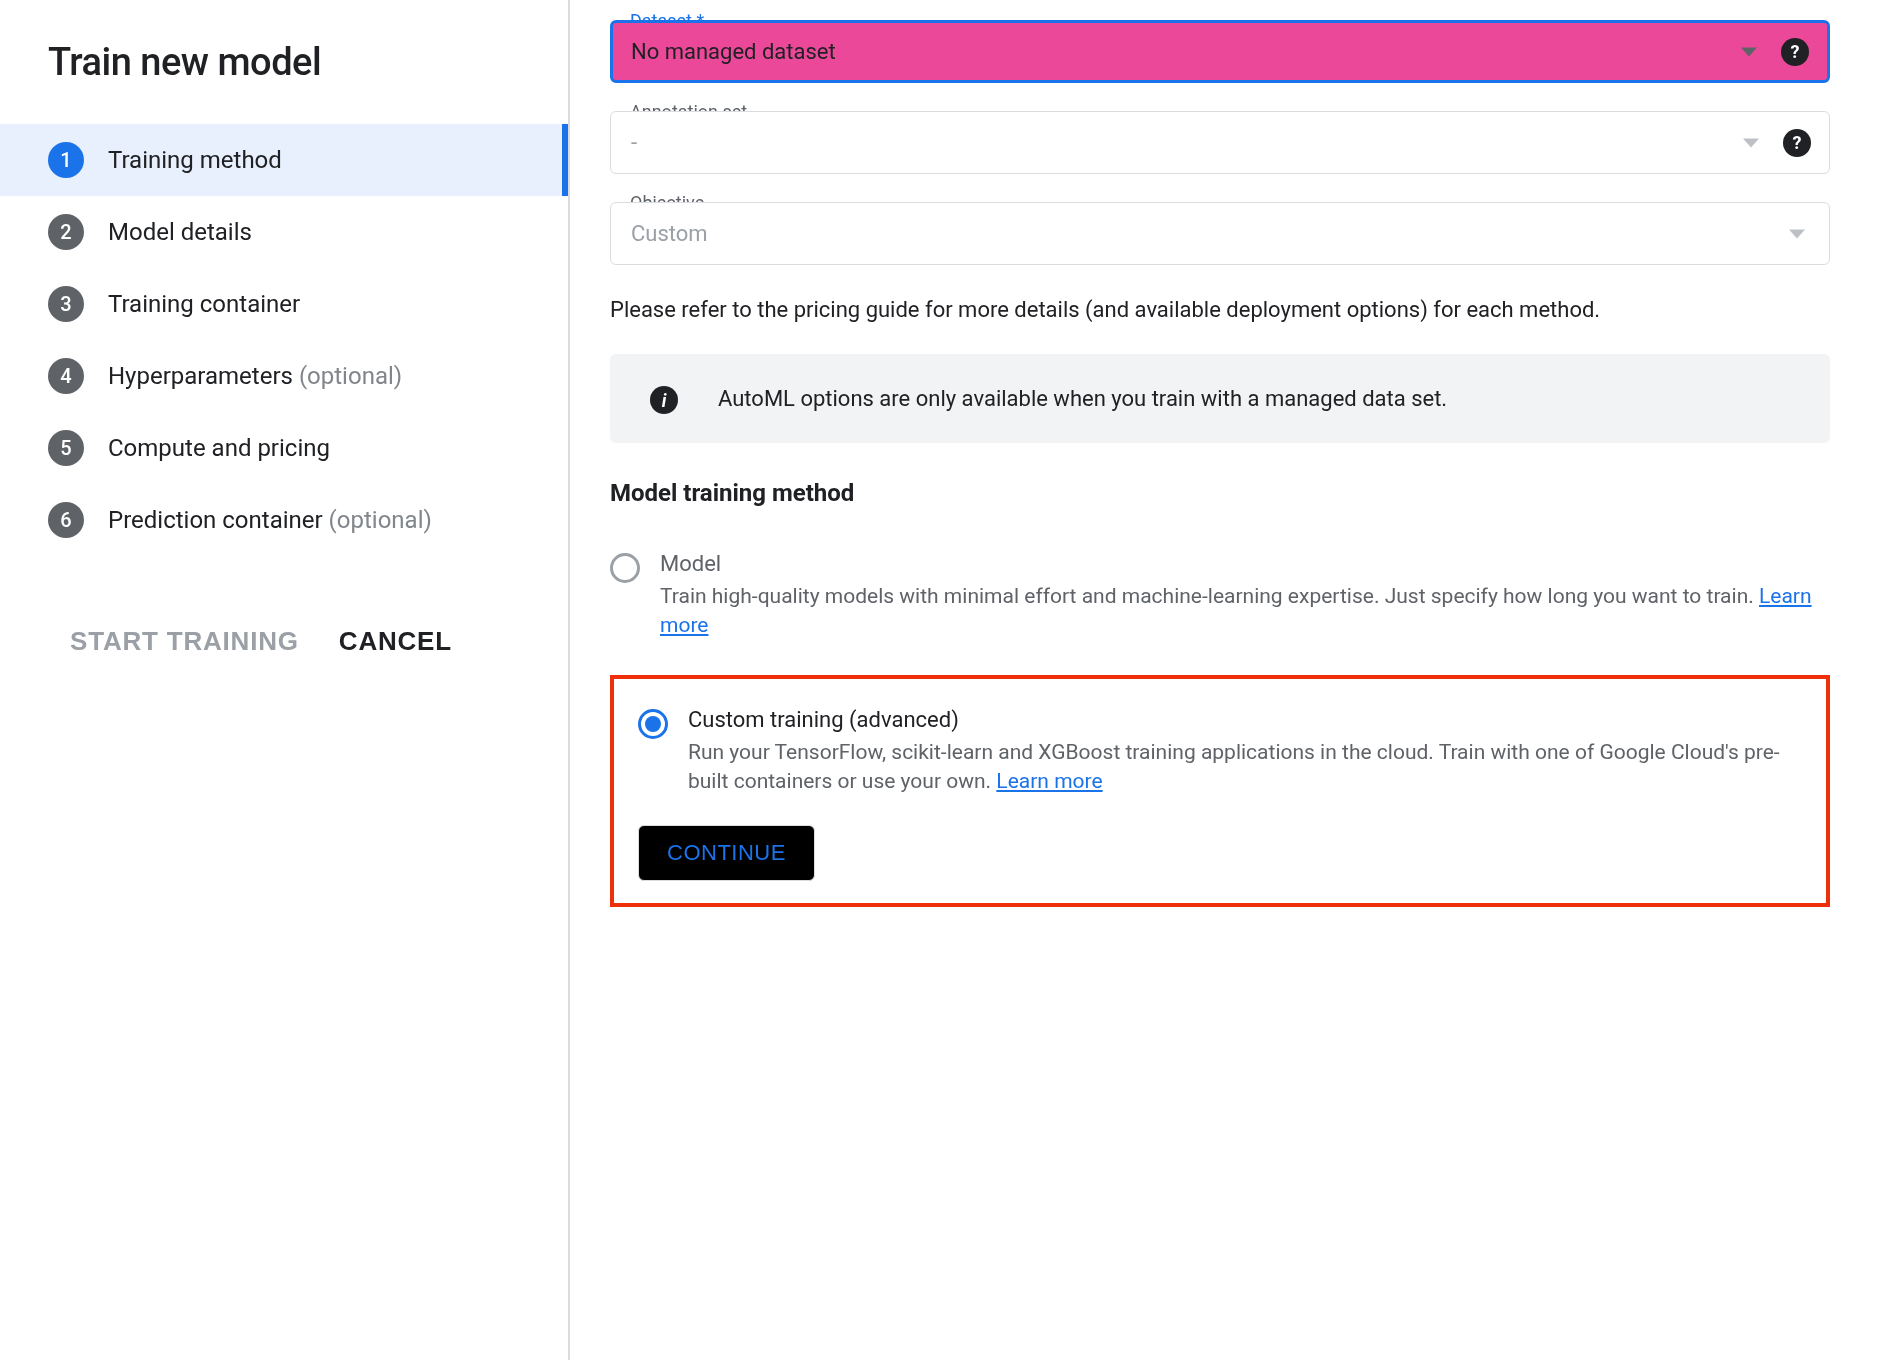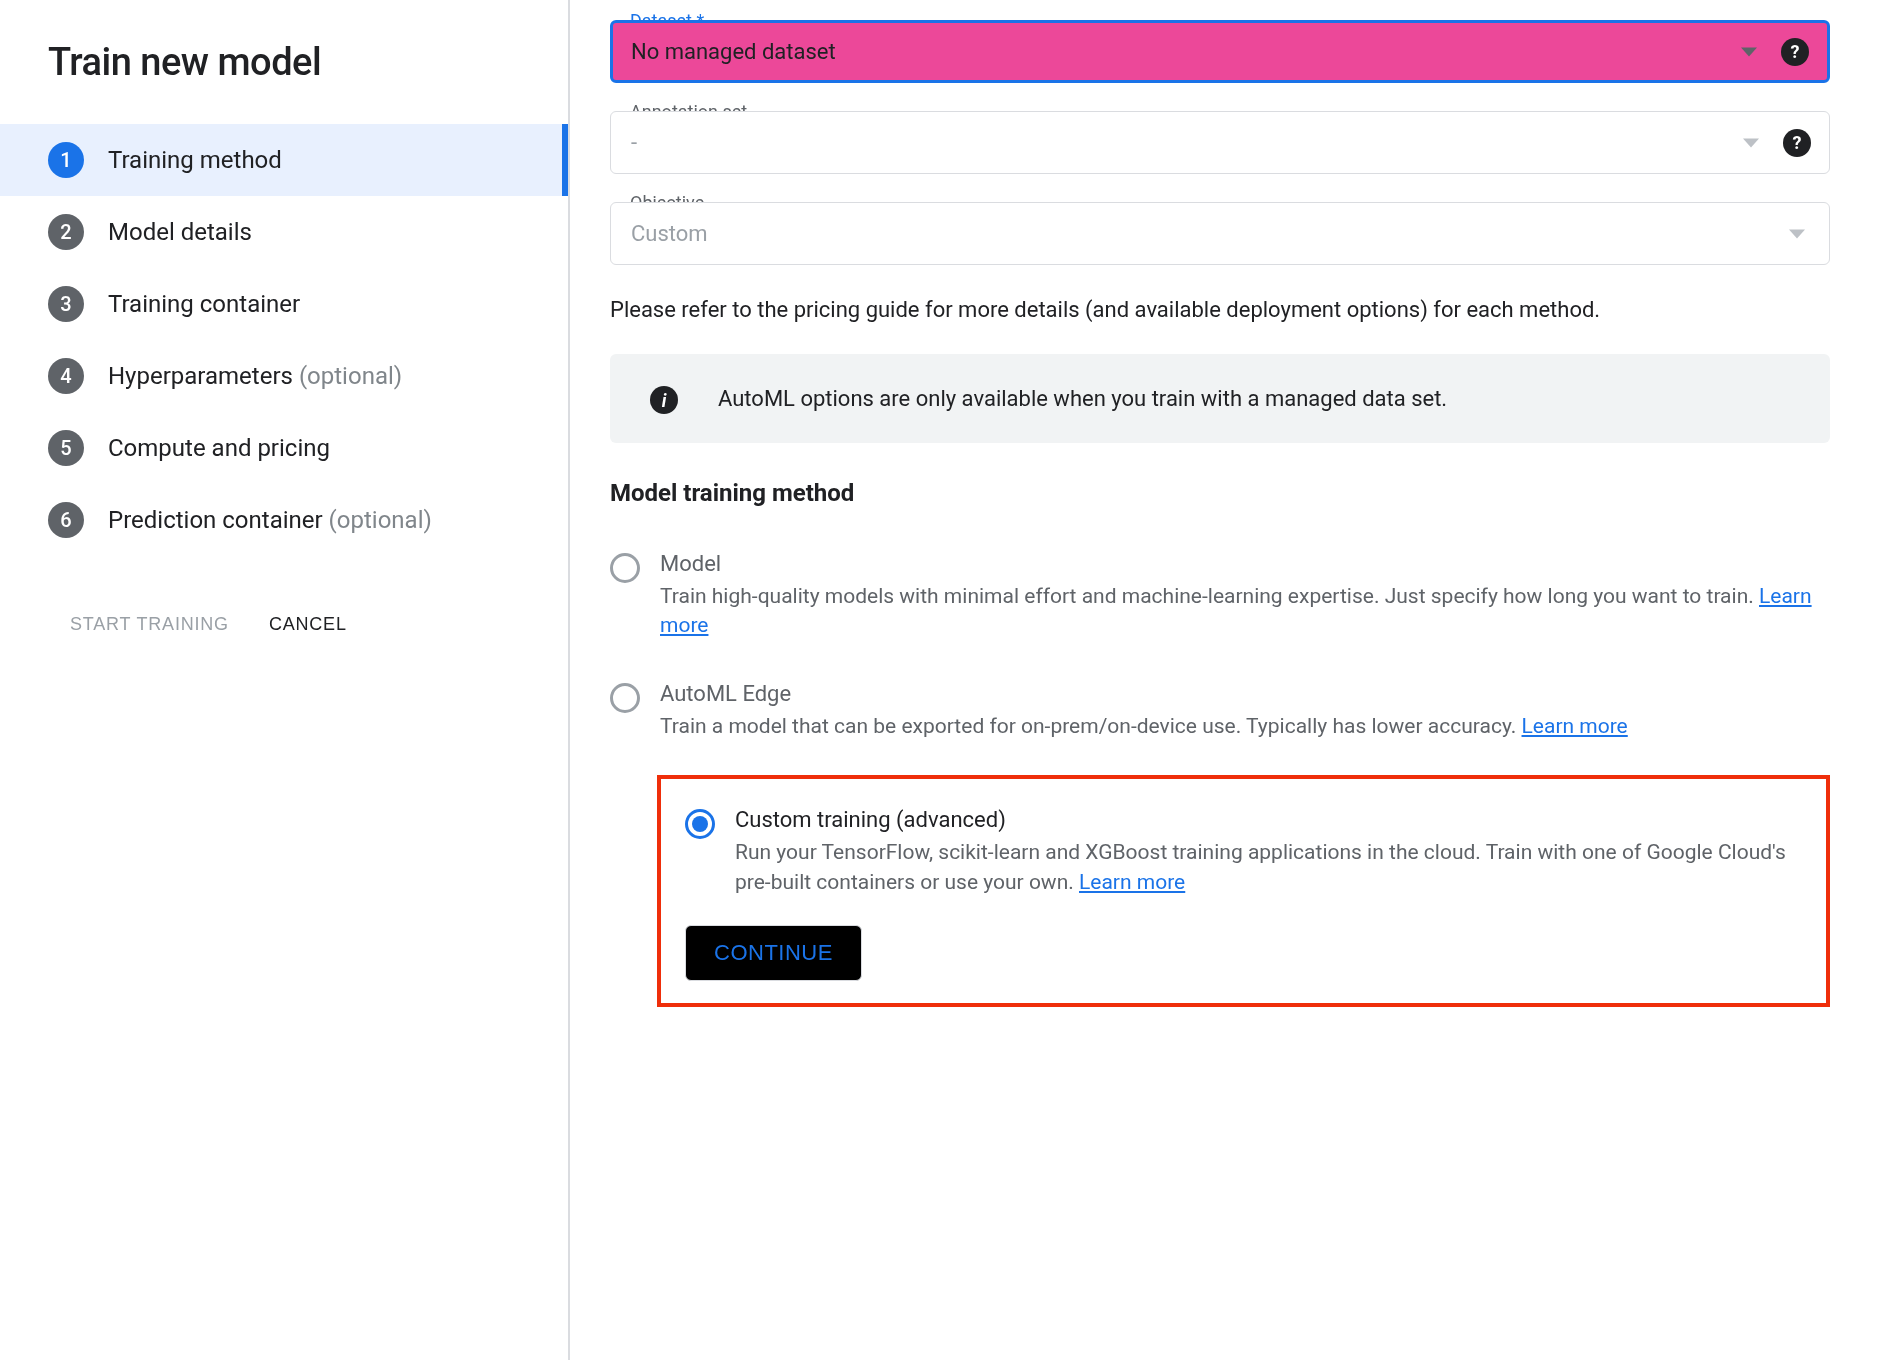--- a/index.html
+++ b/index.html
@@ -68,25 +68,26 @@
   .step-label { color: #202124; }
   .step-optional { color: #80868b; }
   .sidebar-actions {
     display: flex;
     gap: 40px;
     padding: 50px 0 0 70px;
   }
   .sidebar-btn {
     background: none;
     border: none;
-    font-size: 18px;
-    font-weight: 400;
+    font-size: 26px;
+    font-weight: 700;
     letter-spacing: 0.8px;
     cursor: pointer;
     padding: 8px 0;
+    margin-top: 12px;
   }
   .sidebar-btn.disabled { color: #9aa0a6; cursor: default; }
   .sidebar-btn.cancel { color: #202124; }
 
   .main {
     flex: 1;
     padding: 20px 60px 60px 40px;
   }
   .field-group { margin-bottom: 28px; position: relative; }
   .field-label {
@@ -209,21 +210,20 @@
   .radio-body { flex: 1; }
   .radio-title { font-size: 22px; color: #5f6368; margin-bottom: 6px; }
   .radio-title.enabled { color: #202124; }
   .radio-desc { font-size: 21px; color: #5f6368; line-height: 1.4; }
   .learn-more { color: #1a73e8; text-decoration: underline; cursor: pointer; }
 
   .highlight-box {
     border: 4px solid #ef2e0a;
     padding: 28px 28px 22px 24px;
     margin-top: -6px;
-    margin-left: 47px;
   }
   .continue-btn {
     color: #1a73e8;
     background: #000000;
     border: 1px solid #dadce0;
     border-radius: 6px;
     font-size: 22px;
     font-weight: 500;
     letter-spacing: 0.5px;
     padding: 14px 28px;
@@ -312,29 +312,20 @@
     <div class="radio-row">
       <span class="radio disabled"></span>
       <div class="radio-body">
         <div class="radio-title">Model</div>
         <div class="radio-desc">
           <span>Train high-quality models with minimal effort and machine-learning expertise. Just specify how long you want to train. </span><a class="learn-more">Learn more</a>
         </div>
       </div>
     </div>
 
-    <div class="radio-row">
-      <span class="radio disabled"></span>
-      <div class="radio-body">
-        <div class="radio-title">AutoML Edge</div>
-        <div class="radio-desc">
-          <span>Train a model that can be exported for on-prem/on-device use. Typically has lower accuracy. </span><a class="learn-more">Learn more</a>
-        </div>
-      </div>
-    </div>
 
     <div class="highlight-box">
       <div class="radio-row" style="margin-bottom:16px;">
         <span class="radio selected"></span>
         <div class="radio-body">
           <div class="radio-title enabled">Custom training (advanced)</div>
           <div class="radio-desc">
             <span>Run your TensorFlow, scikit-learn and XGBoost training applications in the cloud. Train with one of Google Cloud's pre-built containers or use your own. </span><a class="learn-more">Learn more</a>
           </div>
         </div>

